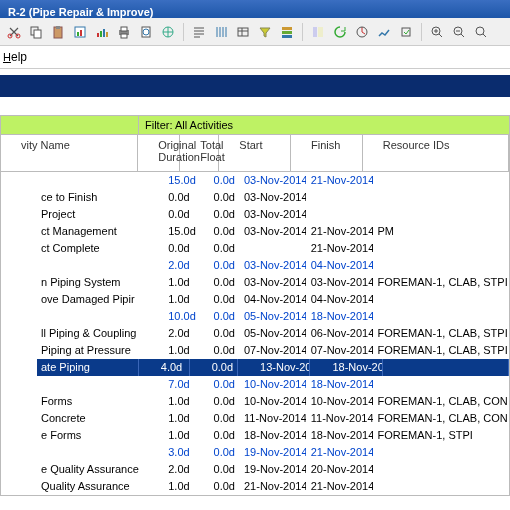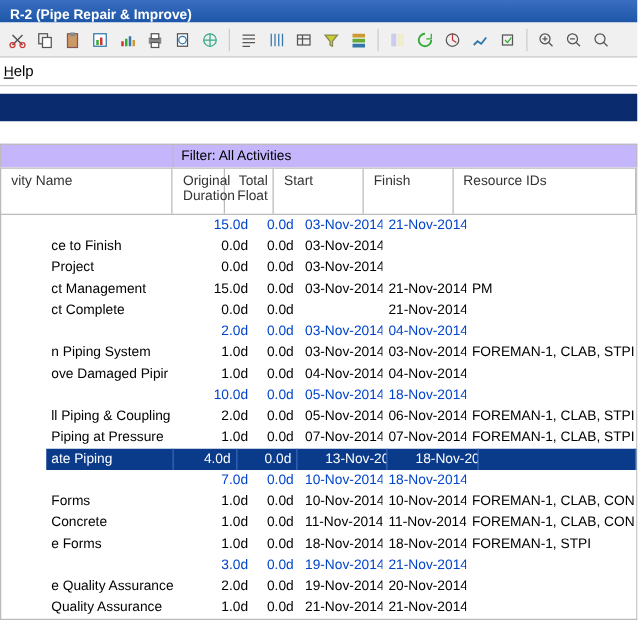--- a/index.html
+++ b/index.html
@@ -5,33 +5,33 @@
 * { margin:0; padding:0; box-sizing:border-box; font-family:Tahoma,Arial,sans-serif; font-size:11px; }
 body { background:#fff; overflow:hidden; width:510px; height:510px; }
 .titlebar { background:linear-gradient(#3a6ec1,#1d56a8); color:#fff; font-weight:bold; padding:6px 8px; font-size:11px; height:18px; }
 .toolbar { background:#f0f0f0; border-bottom:1px solid #ccc; padding:3px 4px; height:28px; display:flex; align-items:center; gap:2px; }
 .tb-btn { width:20px; height:20px; display:inline-flex; align-items:center; justify-content:center; cursor:pointer; border-radius:2px; }
 .tb-sep { width:1px; height:18px; background:#ccc; margin:0 3px; }
 .help { padding:4px 3px; font-size:12px; border-bottom:1px solid #ccc; }
 .help span { text-decoration:underline; }
 .bluebar { background:#0a2c6e; height:22px; margin-top:6px; }
 .gap { height:18px; }
-.filterrow { border:1px solid #bbb; border-bottom:none; background:#c4b5fd; font-size:11px; display:flex; }
+.filterrow { border:1px solid #bbb; border-bottom:none; background:#bef264; font-size:11px; display:flex; }
 .filterrow .spacer { width:138px; border-right:1px solid #bbb; }
 .filterrow .lbl { padding:3px 6px; }
 .headrow { display:flex; border:1px solid #bbb; background:#fff; }
-.headrow .col { border-right:1px solid #bbb; padding:4px 4px 8px 8px; font-size:11px; color:#333; min-height:30px; }
+.headrow .col { border-right:1px solid #bbb; padding:4px 4px 8px 20px; font-size:11px; color:#333; min-height:30px; }
 .body { border:1px solid #bbb; border-top:none;padding-left:36px; }
 .row { display:flex; height:17px; align-items:center; }
 .row.sel { background:#0a3a8a; color:#fff;gap:18px; }
 .row.sel .cell { border-right:1px solid #3a66b8; }
 .row.sum .cell { color:#0044cc; }
 .cell { padding:1px 4px; font-size:11px; overflow:hidden; white-space:nowrap; border-right:1px solid transparent; height:17px; line-height:15px; }
 .c-name { width:138px; }
-.c-dur { width:42px; text-align:right; }
+.c-dur { width:42px; text-align:left; }
 .c-float { width:39px; text-align:right; }
 .c-start { width:72px; }
 .c-finish { width:72px; }
 .c-res { width:147px; }
 svg { display:block; }
 </style>
 </head>
 <body>
 
 <div class="titlebar">

